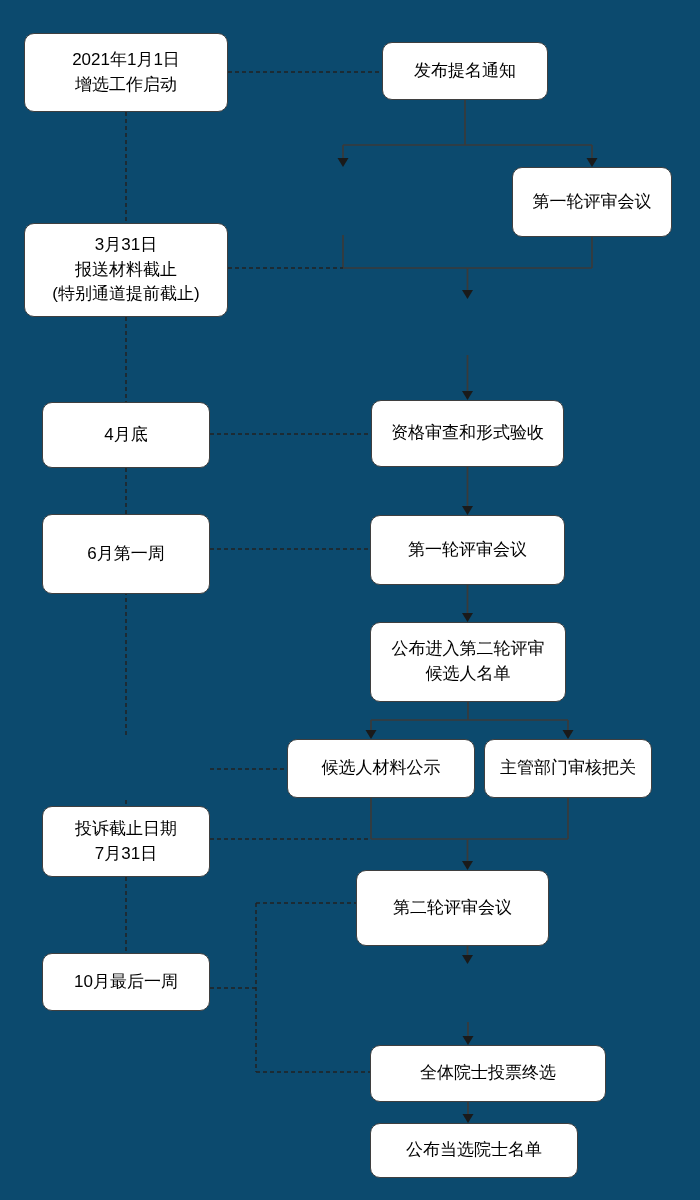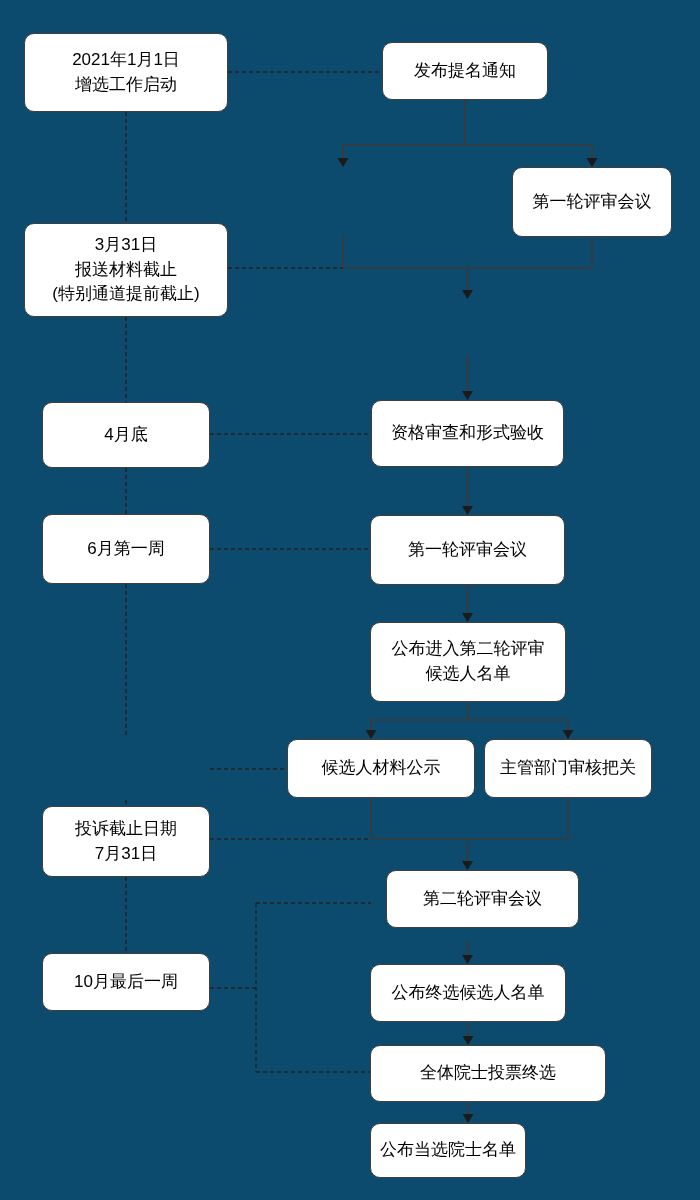--- a/index.html
+++ b/index.html
@@ -102,21 +102,21 @@
   <div class="node" style="left:24px;top:223px;width:204px;height:94px">
     <span class="node-label">3月31日
 报送材料截止
 (特别通道提前截止)</span>
   </div>
 
   <div class="node" style="left:42px;top:402px;width:168px;height:66px">
     <span class="node-label">4月底</span>
   </div>
 
-  <div class="node" style="left:42px;top:514px;width:168px;height:70px">
+  <div class="node" style="left:42px;top:514px;width:168px;height:80px">
     <span class="node-label">6月第一周</span>
   </div>
 
 
   <div class="node" style="left:42px;top:806px;width:168px;height:71px">
     <span class="node-label">投诉截止日期
 7月31日</span>
   </div>
 
   <div class="node" style="left:42px;top:953px;width:168px;height:58px">
@@ -147,29 +147,26 @@
   </div>
 
   <div class="node" style="left:287px;top:739px;width:188px;height:59px">
     <span class="node-label">候选人材料公示</span>
   </div>
 
   <div class="node" style="left:484px;top:739px;width:168px;height:59px">
     <span class="node-label">主管部门审核把关</span>
   </div>
 
-  <div class="node" style="left:386px;top:870px;width:193px;height:58px">
+  <div class="node" style="left:356px;top:870px;width:193px;height:76px">
     <span class="node-label">第二轮评审会议</span>
   </div>
 
-  <div class="node" style="left:370px;top:964px;width:196px;height:58px">
-    <span class="node-label">公布终选候选人名单</span>
-  </div>
 
   <div class="node" style="left:370px;top:1045px;width:236px;height:57px">
     <span class="node-label">全体院士投票终选</span>
   </div>
 
-  <div class="node" style="left:370px;top:1123px;width:156px;height:55px">
+  <div class="node" style="left:370px;top:1123px;width:208px;height:55px">
     <span class="node-label">公布当选院士名单</span>
   </div>
 
 </div>
 
 </body></html>

